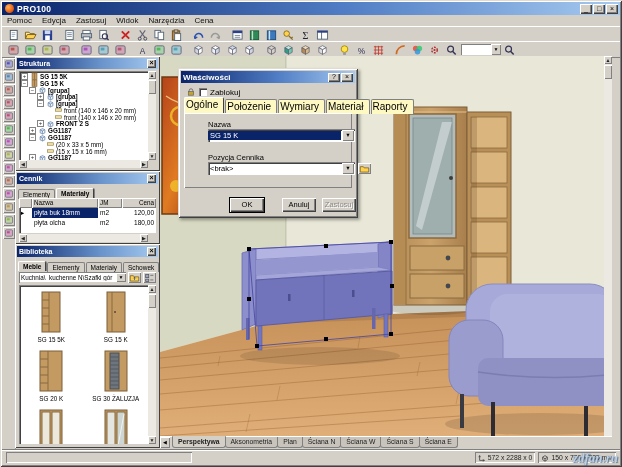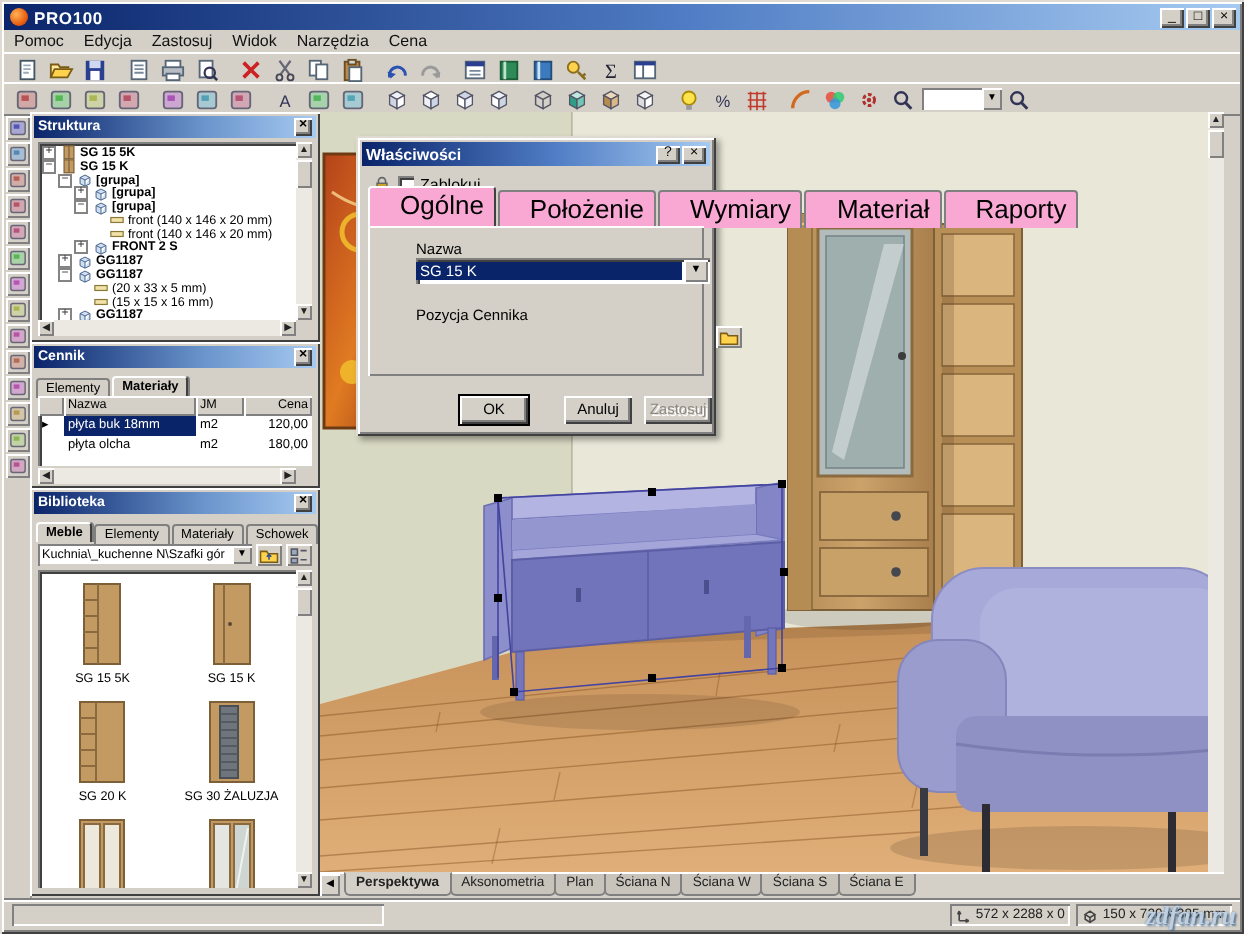--- a/index.html
+++ b/index.html
@@ -87,22 +87,22 @@
   
   .dialog{position:absolute;left:178px;top:68px;width:180px;height:150px;background:#d4d0c8;z-index:50;
     box-shadow:inset 1px 1px 0 #dfdbd3,inset -1px -1px 0 #404040,inset 2px 2px 0 #fff,inset -2px -2px 0 #808080, 2px 2px 3px rgba(0,0,0,.35);}
   .dtitle{position:absolute;left:3px;top:3px;right:3px;height:12px;
     background:linear-gradient(90deg,#0a246a,#4f7cc4 55%,#a6caf0);display:flex;align-items:center;padding:0 2px;}
   .dtitle .txt{color:#fff;font-size:8px;font-weight:bold;flex:1;}
   .dlockrow{position:absolute;left:8px;top:19px;display:flex;align-items:center;gap:3px;}
   .checkbox{width:8px;height:8px;background:#fff;box-shadow:inset 1px 1px 0 #808080,inset 2px 2px 0 #404040;}
   .dlockrow .lbl{font-size:8px;}
   .dtabs{position:absolute;left:6px;top:32px;right:6px;height:13px;display:flex;align-items:flex-end;}
-  .dtab{font-size:13px;padding:1px 5px 2px 15px;border:1px solid #808080;border-bottom:none;border-radius:2px 2px 0 0;
-    margin-right:1px;background:#f9a8d4;position:relative;top:1px;}
+  .dtab{font-size:10px;padding:1px 5px 2px 1px;border:1px solid #808080;border-bottom:none;border-radius:2px 2px 0 0;
+    margin-right:1px;background:#fef9c3;position:relative;top:1px;}
   .dtab.active{top:0;font-weight:normal;border-color:#fff #404040 #d4d0c8 #fff;z-index:2;padding-bottom:3px;}
   .dpage{position:absolute;left:6px;top:45px;right:6px;height:75px;
     box-shadow:inset 1px 1px 0 #fff,inset -1px -1px 0 #808080;}
   .fldlbl{position:absolute;font-size:7.5px;color:#000;}
   .combo{position:absolute;height:13px;background:#fff;box-shadow:inset 1px 1px 0 #808080,inset 2px 2px 0 #404040;display:flex;align-items:center;}
   .combo .val{flex:1;font-size:7.5px;padding:0 2px;white-space:nowrap;overflow:hidden;}
   .combo .val.hl{background:#0a246a;color:#fff;}
   .combo .arr{width:12px;height:11px;margin:1px;background:#d4d0c8;box-shadow:inset 1px 1px 0 #fff,inset -1px -1px 0 #808080;
     font-size:5.5px;line-height:11px;text-align:center;flex:none;}
   .dbtn{position:absolute;width:34px;height:14px;background:#d4d0c8;font-size:7.5px;text-align:center;line-height:14px;
@@ -913,20 +913,24 @@
         <span class="dtab">Materiał</span>
         <span class="dtab">Raporty</span>
       </div>
     <div class="dpage"></div>
     <span class="fldlbl" style="left:30px;top:52px;">Nazwa</span>
     <div class="combo" style="left:30px;top:61px;width:147px;">
       <span class="val hl">SG 15 K</span>
       <span class="arr">▼</span>
     </div>
     <span class="fldlbl" style="left:30px;top:85px;">Pozycja Cennika</span>
+    <div class="combo" style="left:30px;top:94px;width:147px;">
+      <span class="val">&lt;brak&gt;</span>
+      <span class="arr">▼</span>
+    </div>
     <span class="minibtn" style="position:absolute;left:180px;top:95px;">
       <svg width="11" height="10" viewBox="0 0 14 13">
           <path d="M1.5 10.5 V3.5 h4 l1 1.5 h6 v5.5 z" fill="#ffd24d" stroke="#7a5c15"></path>
         </svg>
     </span>
     <div class="dbtn default" style="left:52px;top:130px;">OK</div>
     <div class="dbtn" style="left:104px;top:130px;">Anuluj</div>
     <div class="dbtn disabled" style="left:144px;top:130px;">Zastosuj</div>
   </div>
 

